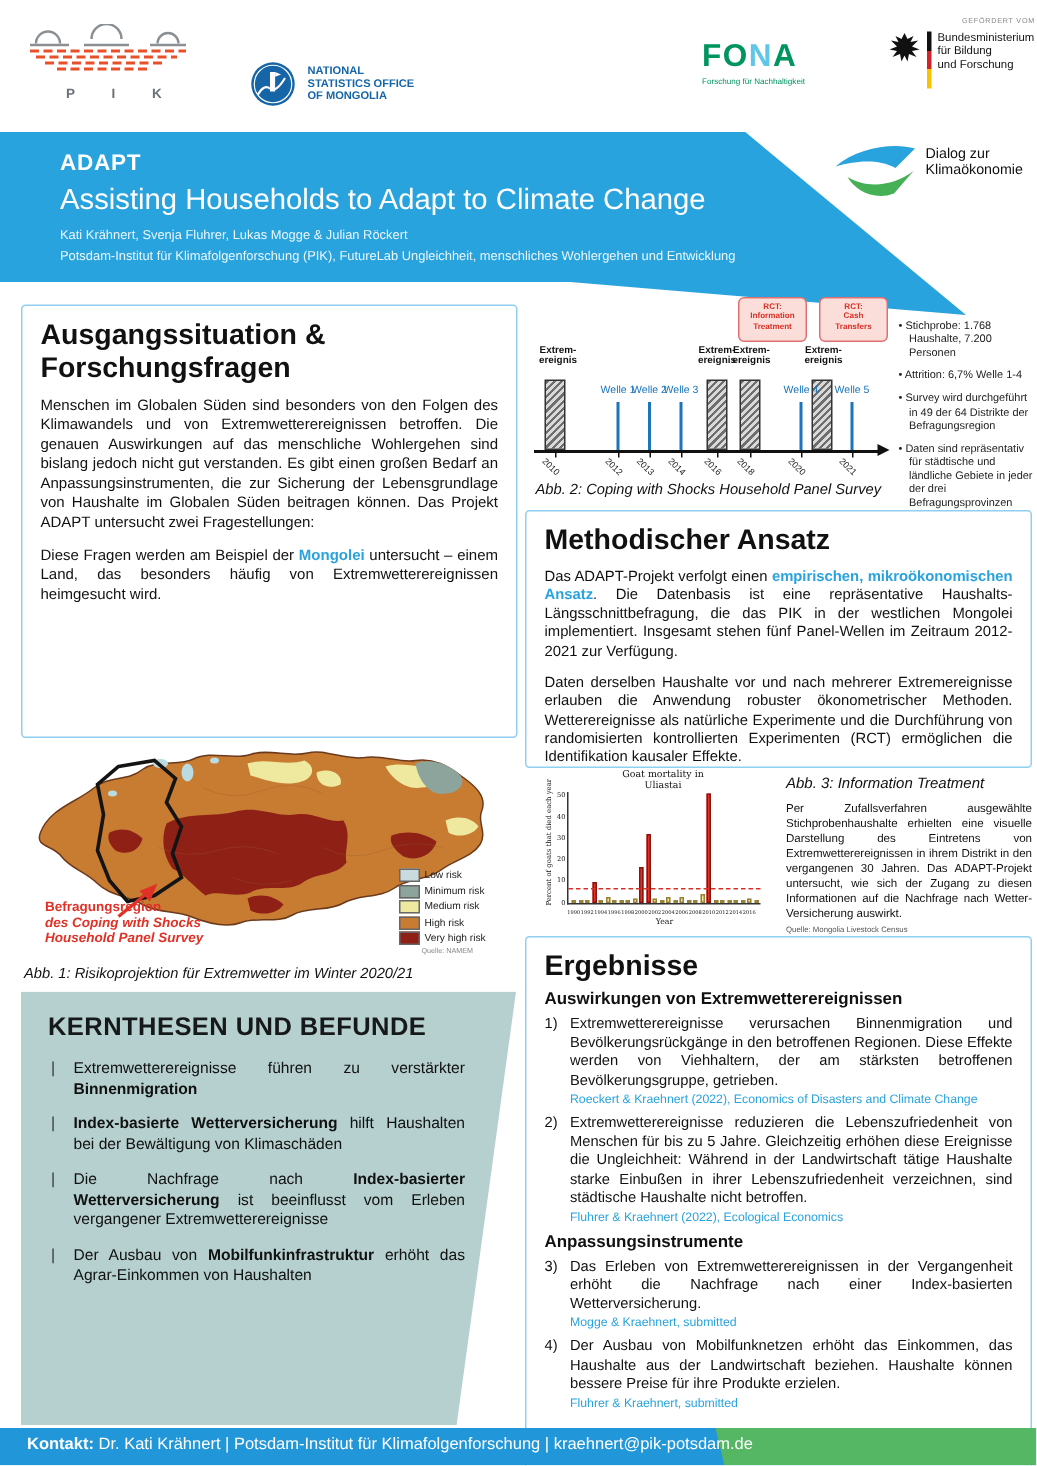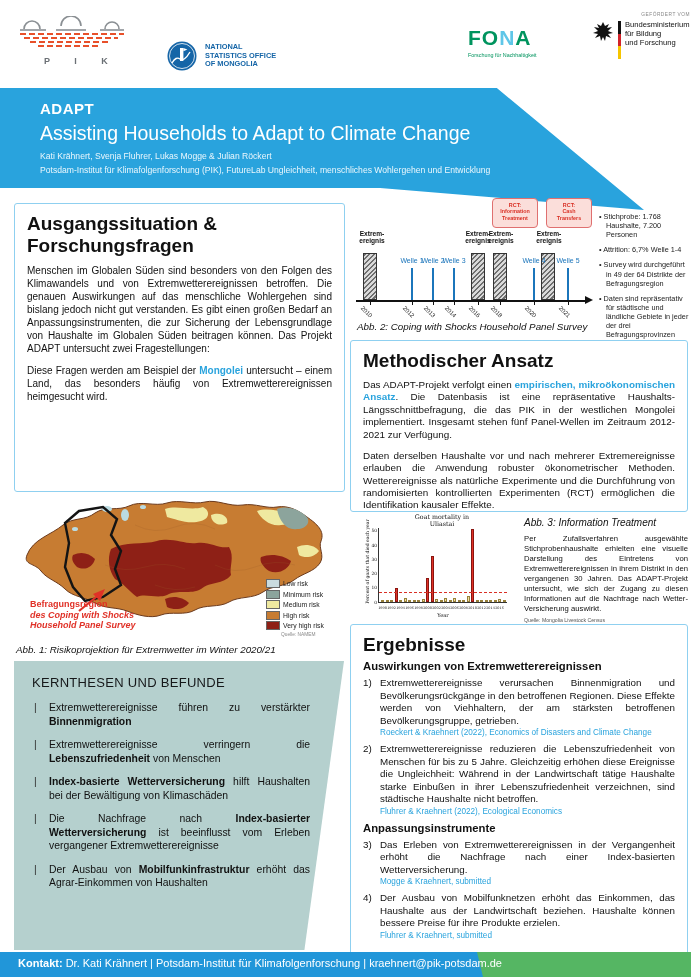--- a/index.html
+++ b/index.html
@@ -49,21 +49,21 @@
   #map-legend{position:absolute;left:252px;top:84px;width:80px;}
   .leg-row{display:flex;align-items:center;gap:3px;margin-bottom:1.5px;}
   .leg-swatch{width:12px;height:7px;border:.5px solid #666;flex:0 0 auto;}
   .leg-label{font-size:6.8px;color:#222;}
   .leg-src{font-size:4.8px;color:#888;margin-left:15px;margin-top:1px;}
   .fig-caption{position:absolute;font-style:italic;font-size:9.8px;color:#111;}
 
   
   #kern{left:14px;top:661px;width:330px;height:289px;background:#b5d0ce;
     clip-path:polygon(0 0,100% 0,88% 100%,0 100%);padding:14px 34px 10px 18px;box-sizing:border-box;}
-  #kern h3{margin:0 0 11px 0;font-size:13px;font-weight:normal;color:#16181a;letter-spacing:.3px;}
+  #kern h3{margin:0 0 11px 0;font-size:17px;font-weight:bold;color:#16181a;letter-spacing:.3px;}
   .kern-item{position:relative;padding-left:17px;margin-bottom:10px;font-size:10.4px;line-height:1.3;text-align:justify;color:#111;}
   .kern-item::before{content:"|";position:absolute;left:2px;top:0;color:#333;font-size:10.5px;}
   .kern-item b{font-weight:bold;}
 
   
   #tl-fig{left:356px;top:196px;width:335px;height:124px;z-index:2;}
   .tl-axis{position:absolute;left:0;top:104px;width:230px;height:1.6px;background:#111;}
   .tl-arrow{position:absolute;left:229px;top:100px;width:0;height:0;border-left:8px solid #111;border-top:4.5px solid transparent;border-bottom:4.5px solid transparent;}
   .tl-bar{position:absolute;top:57px;width:14px;height:47px;border:1px solid #333;box-sizing:border-box;
     background:repeating-linear-gradient(135deg,#6e6e6e 0,#6e6e6e 1.5px,#d9d9d9 1.5px,#d9d9d9 3.4px);}
@@ -169,20 +169,28 @@
     </div>
   </div>
 
   <div class="abs" id="banner">
     <div class="project">ADAPT</div>
     <div class="title">Assisting Households to Adapt to Climate Change</div>
     <div class="authors">Kati Krähnert, Svenja Fluhrer, Lukas Mogge &amp; Julian Röckert</div>
     <div class="affil">Potsdam-Institut für Klimafolgenforschung (PIK), FutureLab Ungleichheit, menschliches Wohlergehen und Entwicklung</div>
   </div>
 
+  <div class="abs dialog-wrap">
+    <svg width="56" height="42" viewBox="0 0 56 42">
+      <path d="M1 17 C16 4 40 1 54 5 L41 18 C28 11 12 14 1 17 Z" fill="#29a3dd"></path>
+      <path d="M9 24 C22 32 40 30 53 20 L40 35 C27 40 14 33 9 24 Z" fill="#45b055"></path>
+    </svg>
+    <div class="dialog-text pre-line">Dialog zur
+Klimaökonomie</div>
+  </div>
 
   <div class="panel" style="left:14px;top:203px;width:331px;height:289px;">
     <h2>Ausgangssituation &amp; Forschungsfragen</h2>
     <p class="body-text">Menschen im Globalen Süden sind besonders von den Folgen des Klimawandels und von Extremwetterereignissen betroffen. Die genauen Auswirkungen auf das menschliche Wohlergehen sind bislang jedoch nicht gut verstanden. Es gibt einen großen Bedarf an Anpassungsinstrumenten, die zur Sicherung der Lebensgrundlage von Haushalte im Globalen Süden beitragen können. Das Projekt ADAPT untersucht zwei Fragestellungen:</p>
     <ul class="qlist">
     </ul>
     <p class="body-text"><span>Diese Fragen werden am Beispiel der </span><span class="hl">Mongolei</span><span> untersucht – einem Land, das besonders häufig von Extremwetterereignissen heimgesucht wird.</span></p>
   </div>
 
   <div class="abs" id="map-fig">
@@ -240,21 +248,20 @@
           </div>
         </div>
       <div class="leg-src">Quelle: NAMEM</div>
     </div>
   </div>
   <div class="fig-caption" style="left:16px;top:644px;">Abb. 1: Risikoprojektion für Extremwetter im Winter 2020/21</div>
 
   <div class="abs" id="kern">
     <h3>KERNTHESEN UND BEFUNDE</h3>
     <div class="kern-item"><span>Extremwetterereignisse führen zu verstärkter </span><b>Binnenmigration</b><span></span></div>
-    <div class="kern-item"><span>Extremwetterereignisse verringern die </span><b>Lebenszufriedenheit</b><span> von Menschen</span></div>
     <div class="kern-item"><span></span><b>Index-basierte Wetterversicherung</b><span> hilft Haushalten bei der Bewältigung von Klimaschäden</span></div>
     <div class="kern-item"><span>Die Nachfrage nach </span><b>Index-basierter Wetterversicherung</b><span> ist beeinflusst vom Erleben vergangener Extremwetterereignisse</span></div>
     <div class="kern-item"><span>Der Ausbau von </span><b>Mobilfunkinfrastruktur</b><span> erhöht das Agrar-Einkommen von Haushalten</span></div>
   </div>
 
   <div class="abs" id="tl-fig">
     <div class="tl-rct pre-line" style="left:136px;">RCT:
 Information
 Treatment</div>
     <div class="tl-rct pre-line" style="left:190px;">RCT:

